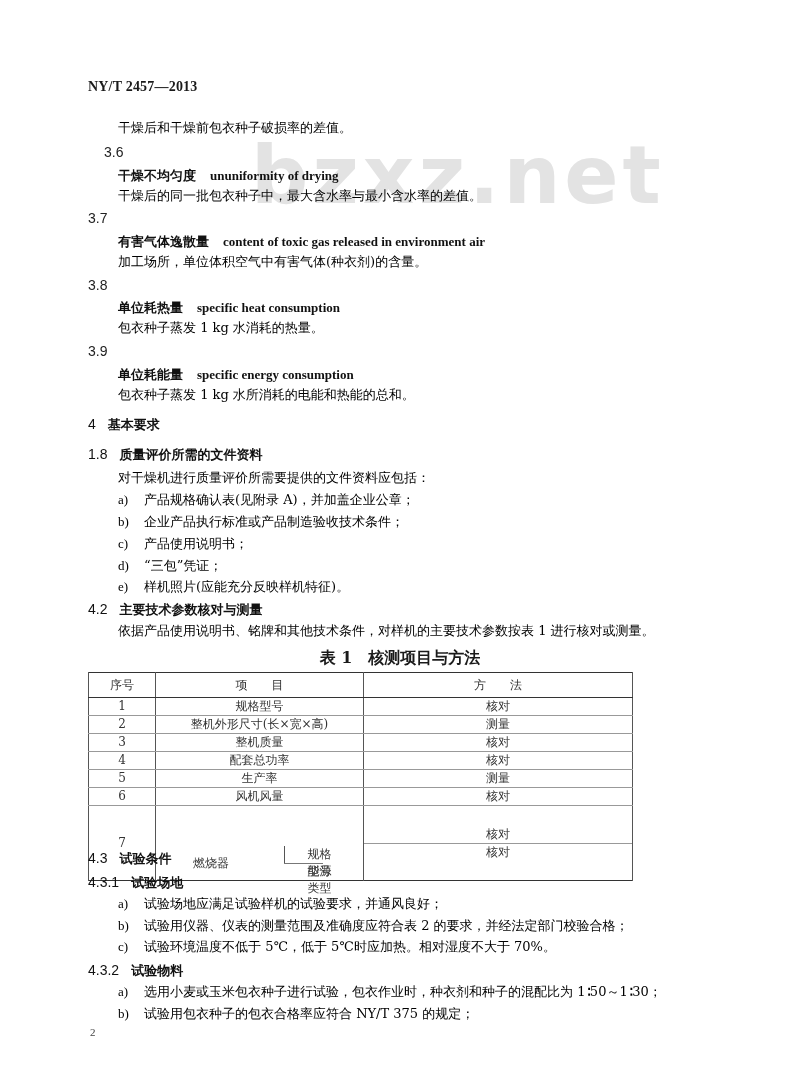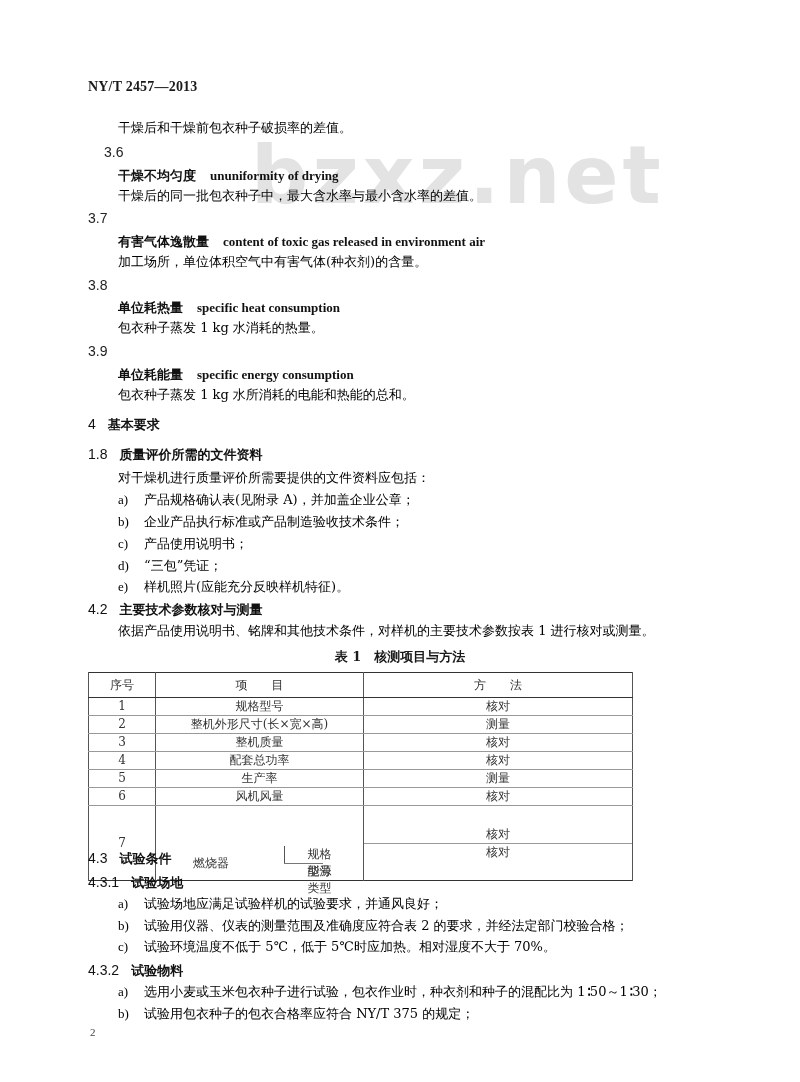--- a/index.html
+++ b/index.html
@@ -11,21 +11,21 @@
   .txt { font-size:13px; line-height:16px; color:#000000; }
   .num { font-size:14px; font-family:"Liberation Sans", sans-serif; color:#222; }
   .term { font-size:13px; font-weight:bold; color:#111; }
   .term .en { font-family:"Liberation Serif", serif; font-weight:bold; margin-left:14px; }
   .sec { font-size:13px; font-weight:bold; color:#111; }
   .sec .n { font-family:"Liberation Sans", sans-serif; font-weight:normal; font-size:14px; margin-right:12px; }
   .item .lbl { display:inline-block; width:26px; font-family:"Liberation Serif", serif; }
   .watermark { left:215px; top:136px; font-family:"DejaVu Sans", sans-serif; font-weight:bold;
                font-size:80px; color:#e3e3e3; letter-spacing:4px; line-height:80px; z-index:0;margin-left:36px; }
   .layer { position:absolute; left:0; top:0; width:800px; height:1082px; z-index:1; }
-  .tbl-title { left:0; width:800px; text-align:center; top:648px; font-size:13px; font-weight:bold; }
+  .tbl-title { left:0; width:800px; text-align:center; top:648px; font-size:16px; font-weight:bold; }
   table.t1 { position:absolute; left:88px; top:672px; width:545px; border-collapse:collapse;
              font-size:12px; color:#333; border:1.5px solid #333; }
   table.t1 td { border-left:1px solid #555; border-right:1px solid #555; text-align:center; padding:0; height:17px; line-height:17px; }
   table.t1 tr.head td { height:24px; border-bottom:1.5px solid #333; }
   table.t1 tr.row td { border-bottom:1px solid #999; }
   table.t1 td.c-idx { width:66px; }
   table.t1 td.c-meth { width:268px; }
   .subcell { position:relative; height:34px;margin-top:40px; }
   .subcell .main { position:absolute; left:0; width:110px; top:0; height:34px; line-height:34px; text-align:center; }
   .subcell .vline { position:absolute; left:128px; top:0; height:17px; border-left:1px solid #555; }

